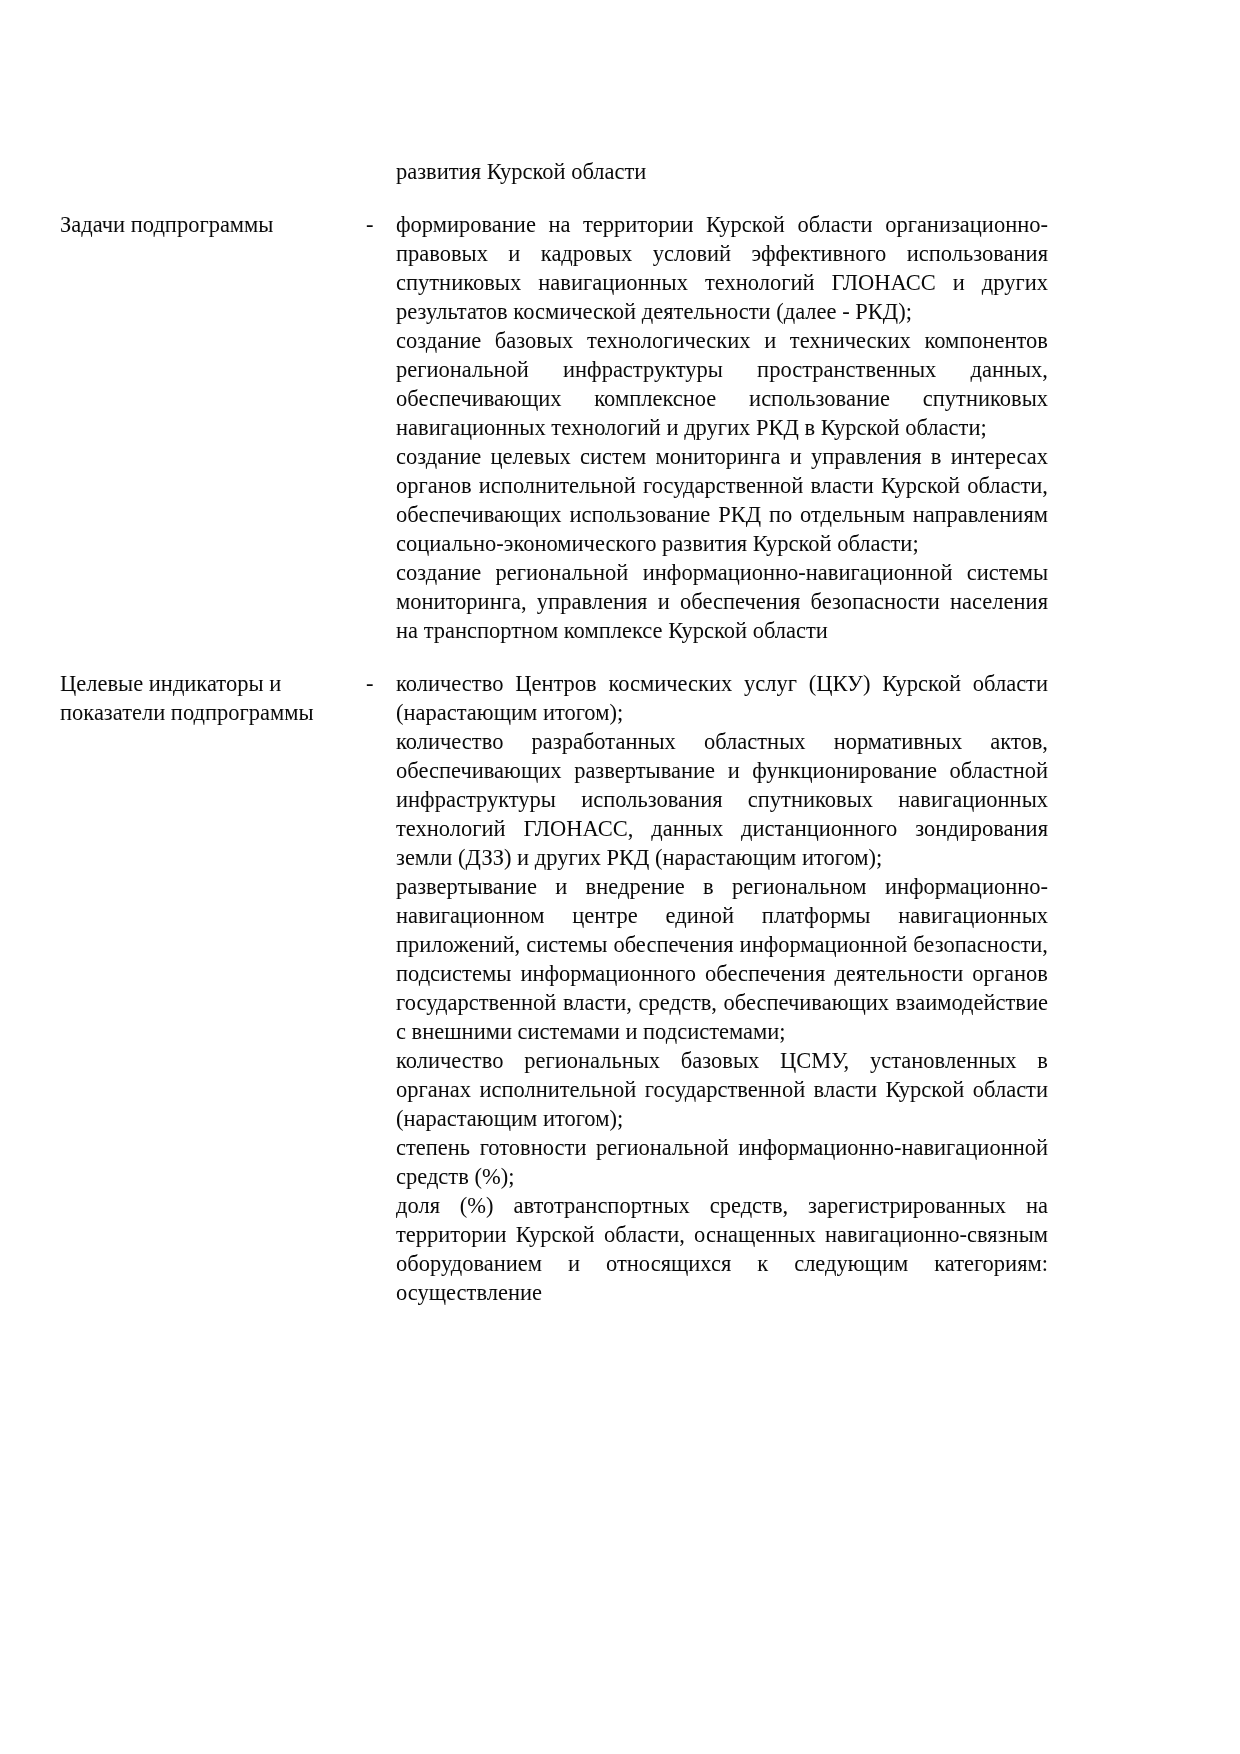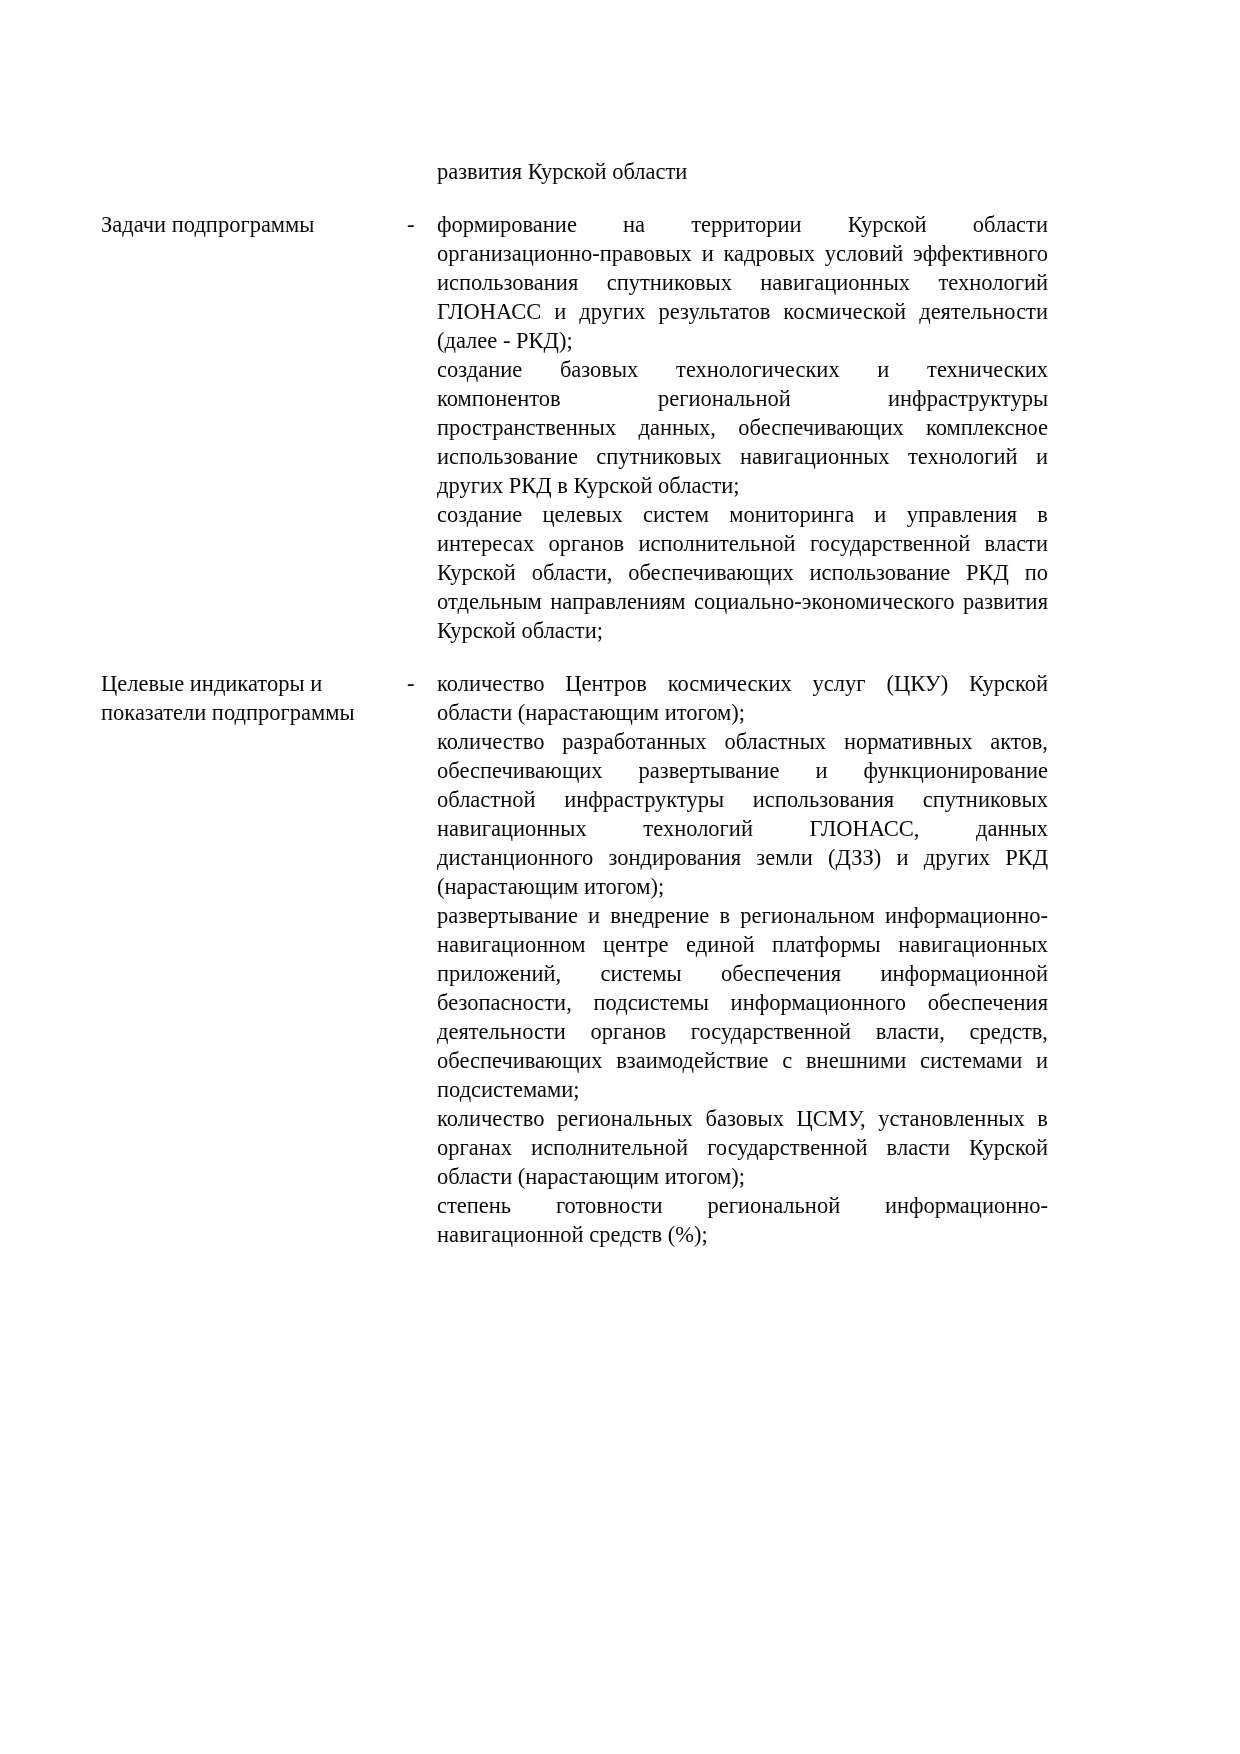--- a/index.html
+++ b/index.html
@@ -13,21 +13,21 @@
     font-family: "Liberation Serif", "DejaVu Serif", serif;
     font-size: 22.5px;
     line-height: 29px;
     color: #0a0a0a;
     overflow: hidden;
   }
   .page {
     box-sizing: border-box;
     width: 1240px;
     height: 1754px;
-    padding: 157px 192px 0 101px; 
+    padding: 157px 192px 0 60px; 
   }
   .row {
     display: grid;
     grid-template-columns: 306px 30px 1fr; 
     align-items: start;
   }
   .row + .row {
     margin-top: 24px; 
   }
   .cell { min-width: 0; }
@@ -63,28 +63,30 @@
     </div>
   </div>
 
   <div class="row">
     <div class="cell label">Задачи подпрограммы</div>
     <div class="cell dash">-</div>
     <div class="cell content">
       <p>формирование на территории Курской области организационно-правовых и кадровых условий эффективного использования спутниковых навигационных технологий ГЛОНАСС и других результатов космической деятельности (далее - РКД);</p>
       <p>создание базовых технологических и технических компонентов региональной инфраструктуры пространственных данных, обеспечивающих комплексное использование спутниковых навигационных технологий и других РКД в Курской области;</p>
       <p>создание целевых систем мониторинга и управления в интересах органов исполнительной государственной власти Курской области, обеспечивающих использование РКД по отдельным направлениям социально-экономического развития Курской области;</p>
+      <p>создание региональной информационно-навигационной системы мониторинга, управления и обеспечения безопасности населения на транспортном комплексе Курской области</p>
     </div>
   </div>
 
   <div class="row">
     <div class="cell label">Целевые индикаторы и показатели подпрограммы</div>
     <div class="cell dash">-</div>
     <div class="cell content">
       <p>количество Центров космических услуг (ЦКУ) Курской области (нарастающим итогом);</p>
       <p>количество разработанных областных нормативных актов, обеспечивающих развертывание и функционирование областной инфраструктуры использования спутниковых навигационных технологий ГЛОНАСС, данных дистанционного зондирования земли (ДЗЗ) и других РКД (нарастающим итогом);</p>
       <p>развертывание и внедрение в региональном информационно-навигационном центре единой платформы навигационных приложений, системы обеспечения информационной безопасности, подсистемы информационного обеспечения деятельности органов государственной власти, средств, обеспечивающих взаимодействие с внешними системами и подсистемами;</p>
       <p>количество региональных базовых ЦСМУ, установленных в органах исполнительной государственной власти Курской области (нарастающим итогом);</p>
       <p>степень готовности региональной информационно-навигационной средств (%);</p>
+      <p class="continued">доля (%) автотранспортных средств, зарегистрированных на территории Курской области, оснащенных навигационно-связным оборудованием и относящихся к следующим категориям: осуществление</p>
     </div>
   </div>
 
 </div>
 
 </body></html>

